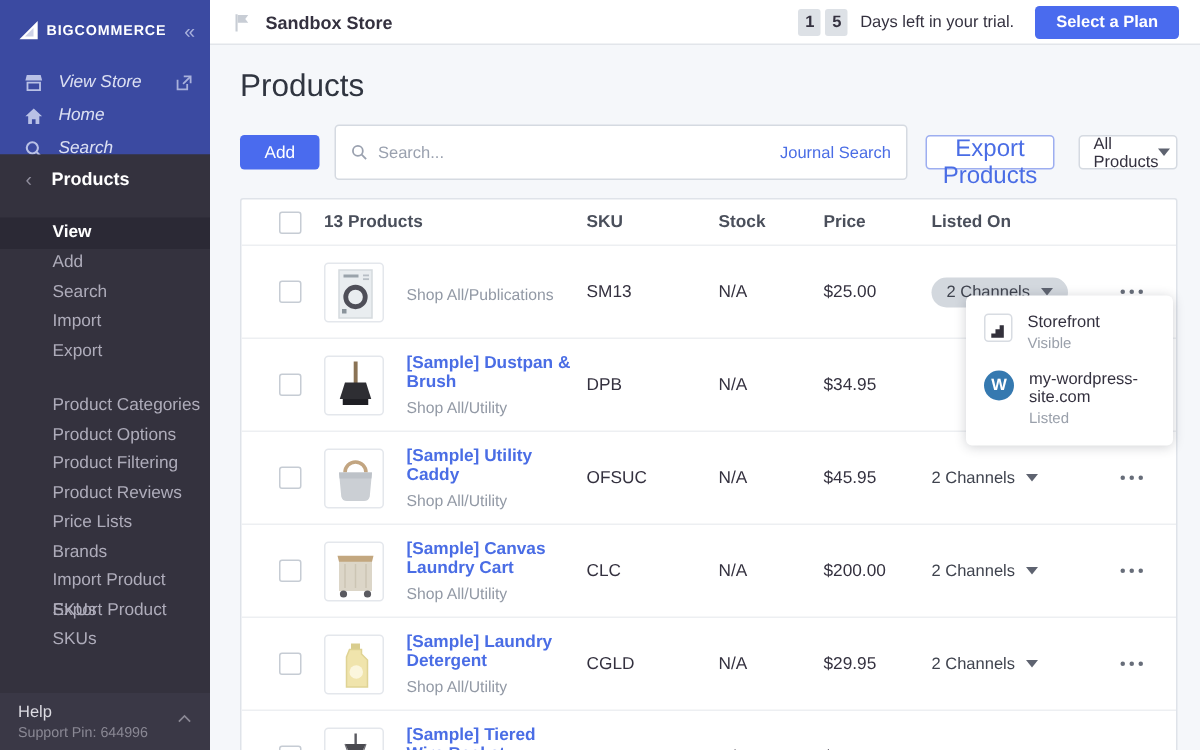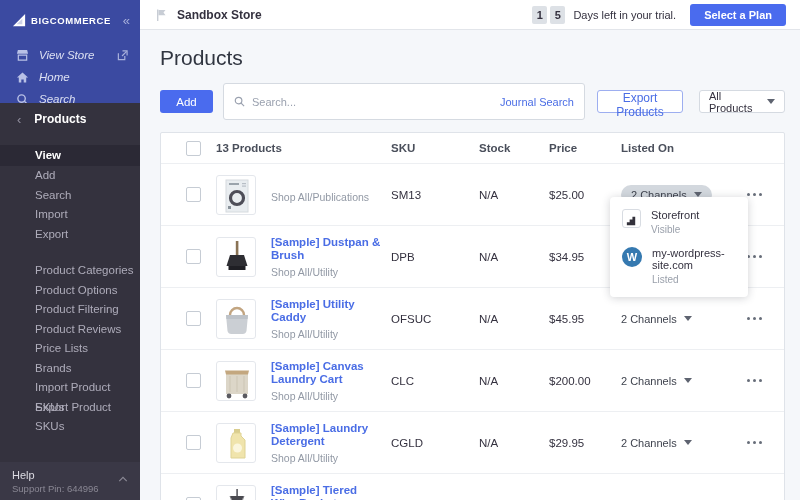--- a/index.html
+++ b/index.html
@@ -48,23 +48,23 @@
   .page-title { font-size:21px; font-weight:400; color:#303540; }
 
   .toolbar { display:flex; align-items:center; margin-top:13px; }
   .btn-add { background:#4A6BEE; color:#fff; font-size:11.5px; border:none; border-radius:3px; width:53px; height:23px; cursor:pointer; }
   .searchbox { flex:1; height:37px; background:#fff; border:1px solid #D5DAE1; border-radius:3px; margin-left:10px;
     display:flex; align-items:center; padding:0 10px; }
   .search-ic { width:11px; height:11px; color:#9AA1AF; margin-right:7px; flex-shrink:0; }
   .searchbox input { border:none; outline:none; flex:1; font-size:11px; color:#34313F; font-family:inherit; background:transparent; }
   .searchbox input::placeholder { color:#9AA1AF; }
   .adv-link { font-size:11px; color:#4A6DE5; cursor:pointer; white-space:nowrap; }
-  .btn-export { background:#fff; color:#4A6DE5; font-size:12px; border:1px solid #9DAEF0; border-radius:3px;
+  .btn-export { background:#fff; color:#4A6DE5; font-size:16px; border:1px solid #9DAEF0; border-radius:3px;
     width:86px; height:23px; margin-left:12px; cursor:pointer; }
-  .dd-filter { background:#fff; border:1px solid #D5DAE1; border-radius:3px; width:86px; height:23px; margin-left:16px;
+  .dd-filter { background:#fff; border:1px solid #D5DAE1; border-radius:3px; width:66px; height:23px; margin-left:16px;
     display:flex; align-items:center; justify-content:space-between; padding:0 9px; cursor:pointer; }
   .dd-filter-label { font-size:11px; color:#34313F; }
   .caret { width:0; height:0; border-left:4px solid transparent; border-right:4px solid transparent; border-top:5px solid #5E6370; }
 
   
   .table-card { background:#fff; border:1px solid #DFE3E9; border-radius:2px; margin-top:12px; }
   .t-row { display:grid; grid-template-columns:30px 55px 120px 88px 70px 72px 108px auto;
     padding-left:25px; align-items:center; height:62px; border-top:1px solid #EDEFF2; }
   .t-head { height:30px; border-top:none; }
   .cb { width:15px; height:15px; border:1px solid #C6CCD4; border-radius:2px; background:#fff; cursor:pointer; }
@@ -76,21 +76,21 @@
   .p-cat { font-size:10.5px; color:#9299A5; margin-top:4px; }
   .cell-txt { font-size:11.5px; color:#34313F; }
   .chan-cell { display:flex; align-items:center; gap:7px; cursor:pointer; }
   .chan-pill { display:inline-flex; align-items:center; gap:7px; background:#D3D8DE; border-radius:12px;
     padding:4px 10px; cursor:pointer; }
   .chan-txt { font-size:11px; color:#3F434E; }
   .dots { display:flex; gap:3px; cursor:pointer; padding:4px; margin-left:14px; width:max-content; }
   .dots i { width:3px; height:3px; border-radius:50%; background:#676D79; }
 
   
-  .popover { position:absolute; left:470px; top:197px; width:138px; background:#fff; border-radius:4px;
+  .popover { position:absolute; left:504px; top:197px; width:138px; background:#fff; border-radius:4px;
     box-shadow:0 1px 8px rgba(40,45,60,.22); padding:6px 0; z-index:20; }
   .pop-item { display:flex; align-items:flex-start; gap:10px; padding:6px 12px; cursor:pointer; }
   .pop-ic-store { width:19px; height:19px; border:1px solid #D8DCE2; border-radius:3px; background:#fff;
     display:flex; align-items:flex-end; justify-content:center; flex-shrink:0; }
   .pop-ic-wp { width:20px; height:20px; border-radius:50%; background:#3579B0; color:#fff; font-size:11px; font-weight:700;
     display:flex; align-items:center; justify-content:center; flex-shrink:0; }
   .pop-title { font-size:11px; color:#34313F; line-height:12px; }
   .pop-status { font-size:10px; color:#9AA0AB; margin-top:3px; }
 </style>
 </head>

